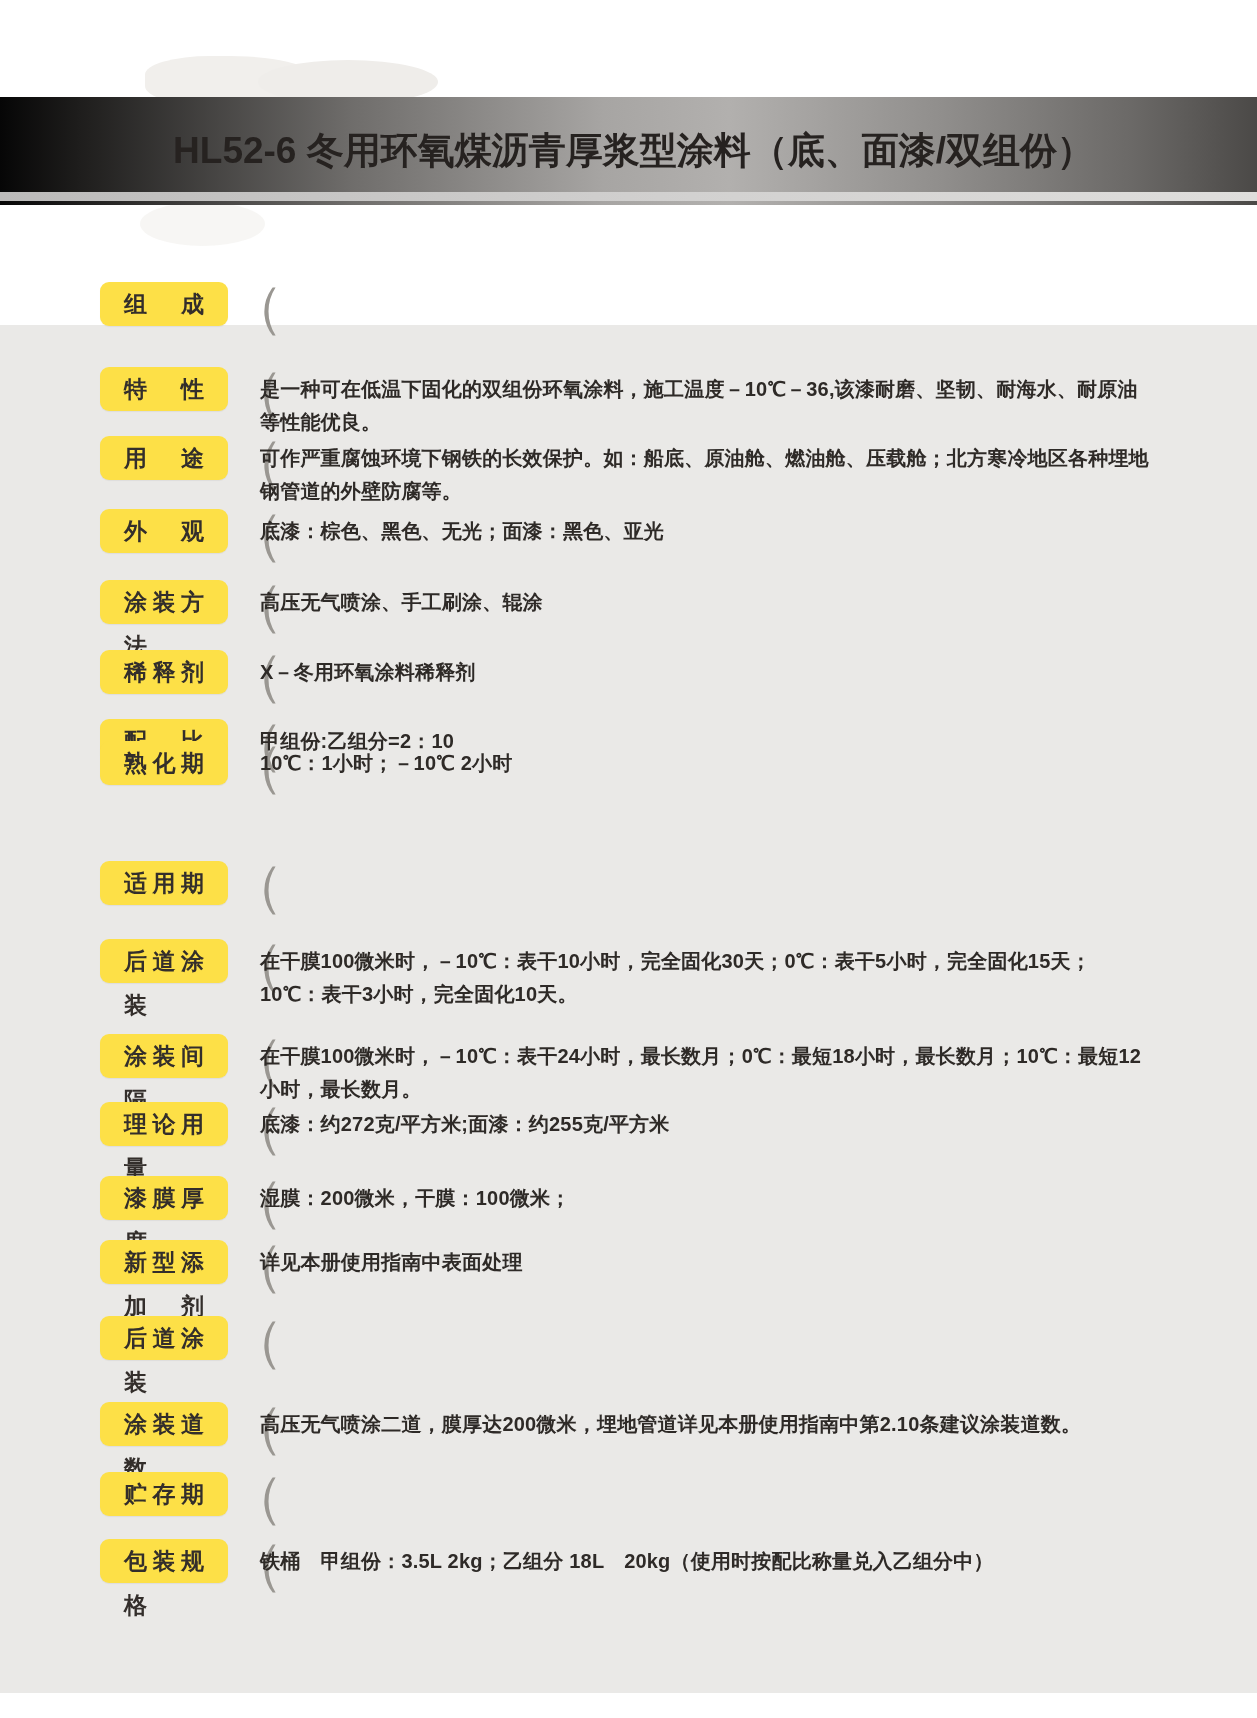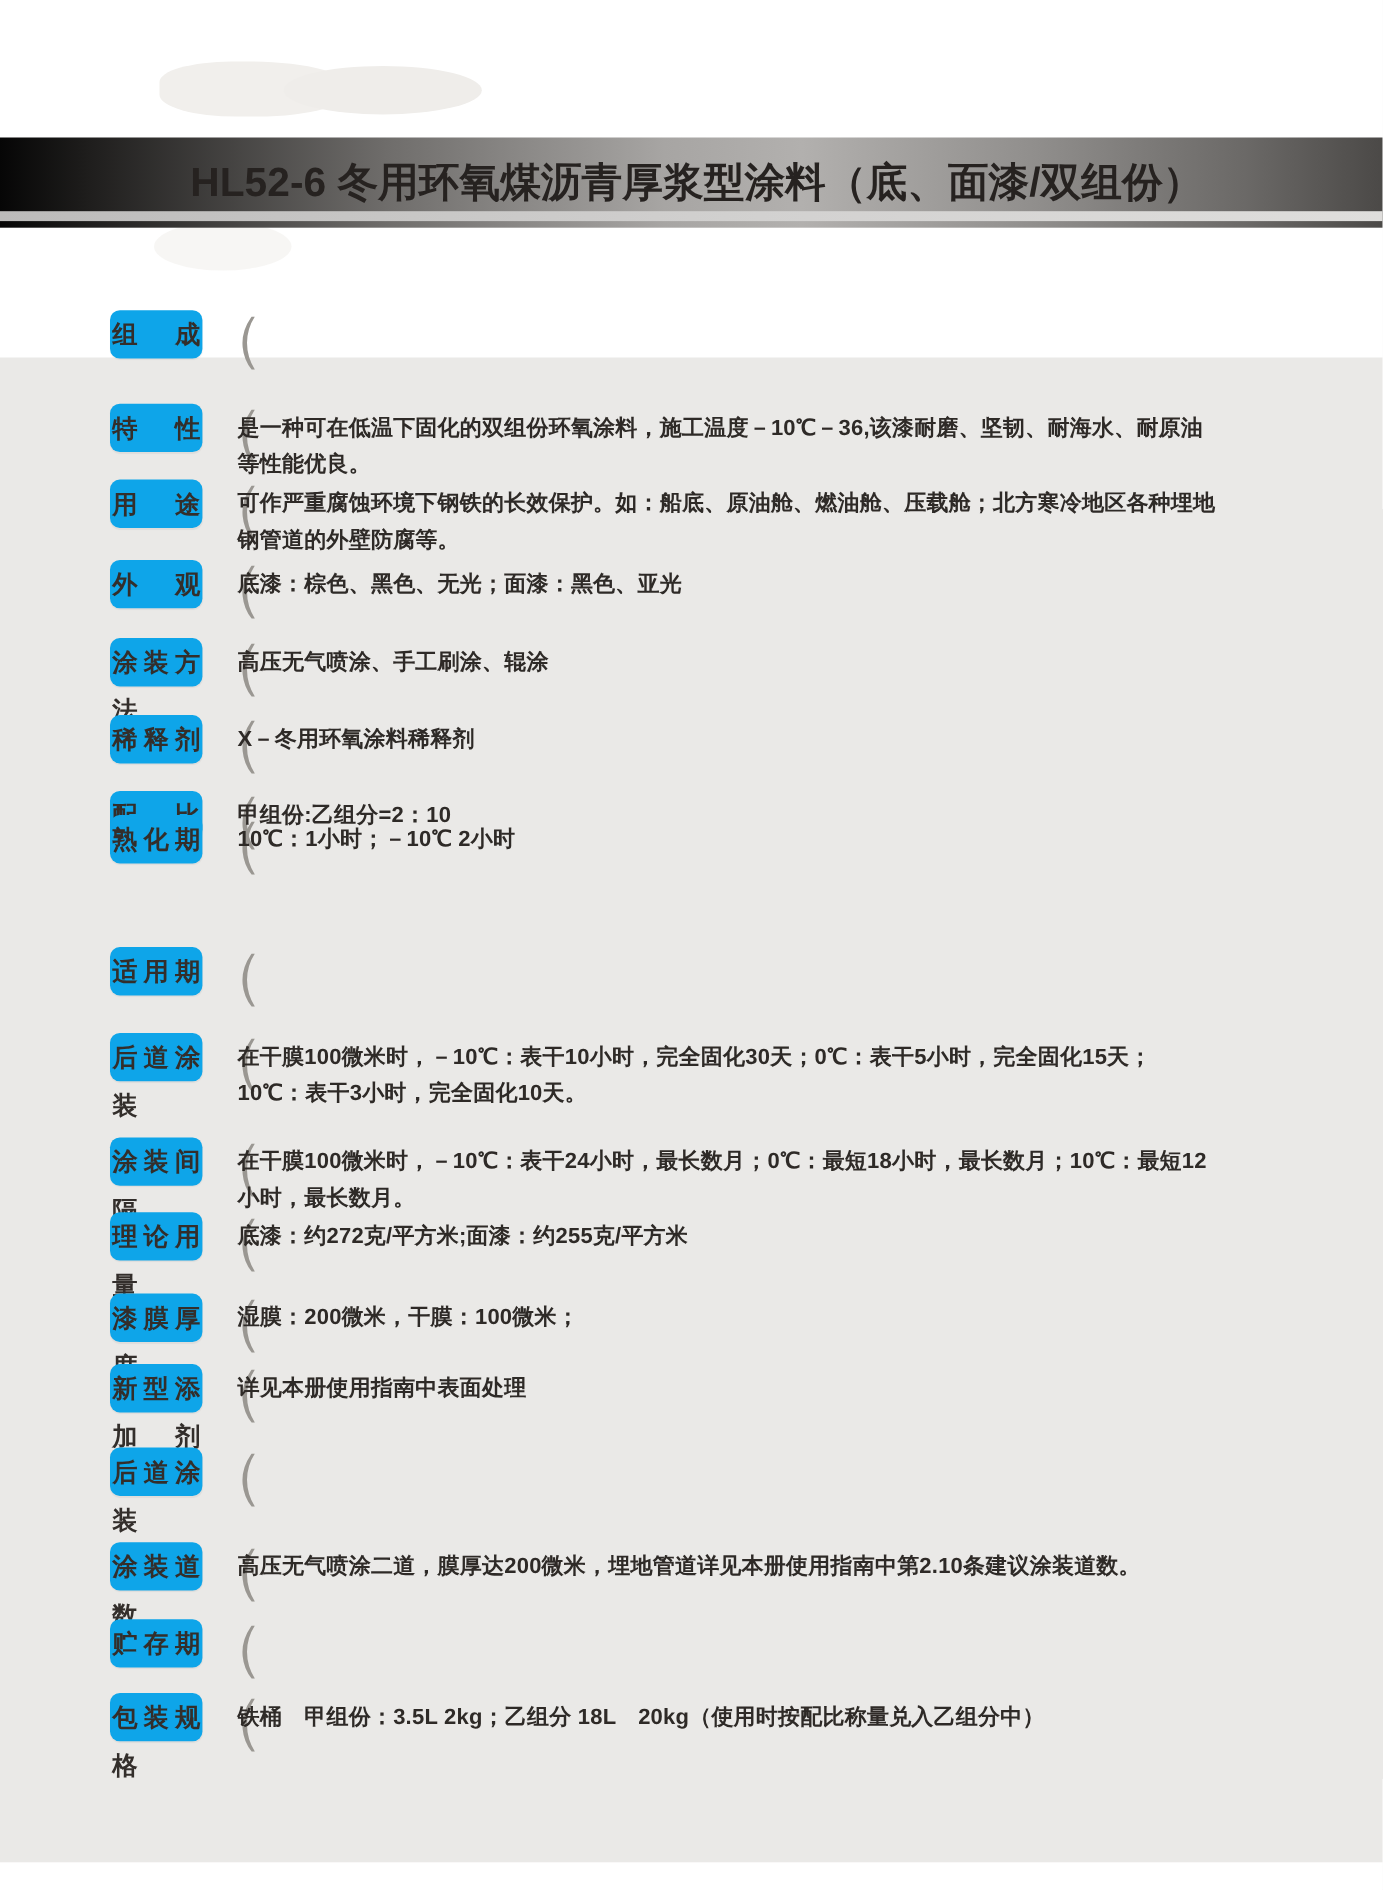--- a/index.html
+++ b/index.html
@@ -11,42 +11,42 @@
   .page{position:relative;width:1257px;height:1718px;overflow:hidden;background:#ffffff;}
 
   
   .smudge{position:absolute;pointer-events:none;}
   .smudge-1{left:145px;top:56px;width:175px;height:50px;background:#f1efec;border-radius:42% 58% 55% 45%;}
   .smudge-2{left:258px;top:60px;width:180px;height:44px;background:#efedea;border-radius:50%;}
   .smudge-3{left:140px;top:202px;width:125px;height:44px;background:#f3f2f0;border-radius:50%;opacity:.7;}
 
   
   .header-bar{
-    position:absolute;left:0;top:97px;width:1257px;height:82px;
+    position:absolute;left:0;top:97px;width:1257px;height:108px;
     background:linear-gradient(90deg,#060606 0%,#1d1c1b 6%,#6f6d6b 28%,#a7a5a3 48%,#b2b0ae 58%,#908e8c 75%,#6b6967 90%,#4b4947 100%);
-    display:flex;align-items:center;justify-content:flex-end;margin-top:28px;
+    display:flex;align-items:center;justify-content:flex-end;
   }
   .title{
     padding-right:163px;
     font-size:37px;font-weight:bold;color:#262220;
     white-space:nowrap;
   }
   .header-strip{
     position:absolute;left:0;top:192px;width:1257px;height:9px;
     background:linear-gradient(90deg,#bcbbba 0%,#d2d1d0 55%,#dfdedc 100%);
   }
 
   
   .content-bg{position:absolute;left:0;top:325px;width:1257px;height:1368px;background:#eae9e7;}
 
   
   .row{position:absolute;left:100px;display:flex;align-items:flex-start;}
   .tab{
-    width:80px;padding:0 2px;height:44px;line-height:44px;
-    background:#0ea5e9;border-radius:9px;
+    width:80px;padding:0 24px;height:44px;line-height:44px;
+    background:#fde047;border-radius:9px;
     font-size:23px;font-weight:bold;color:#332e2b;
     text-align:justify;text-align-last:justify;
     box-shadow:0 1px 1px rgba(0,0,0,0.05);
   }
   .paren{
     width:30px;text-align:center;
     font-size:56px;line-height:56px;font-weight:400;color:#9a9792;
     margin-top:-3px;
   }
   .text{

